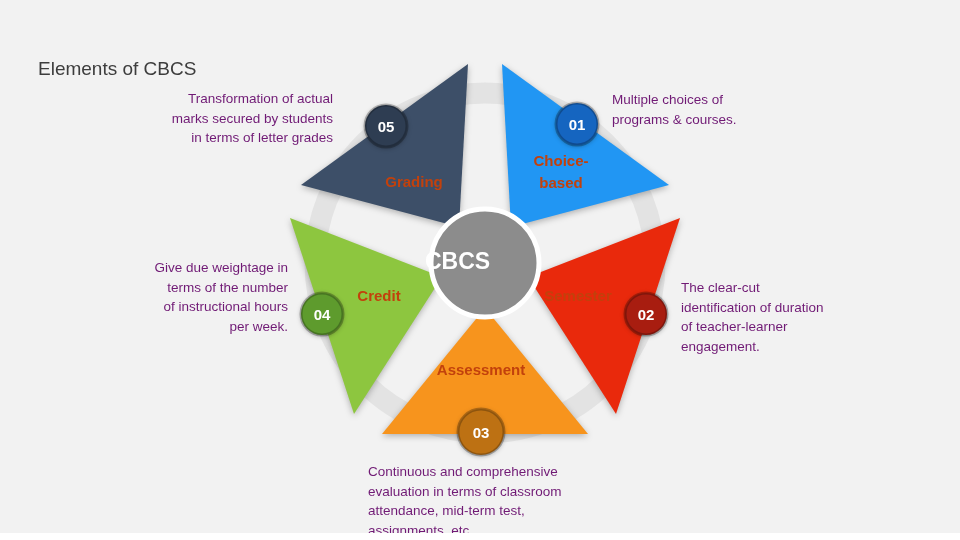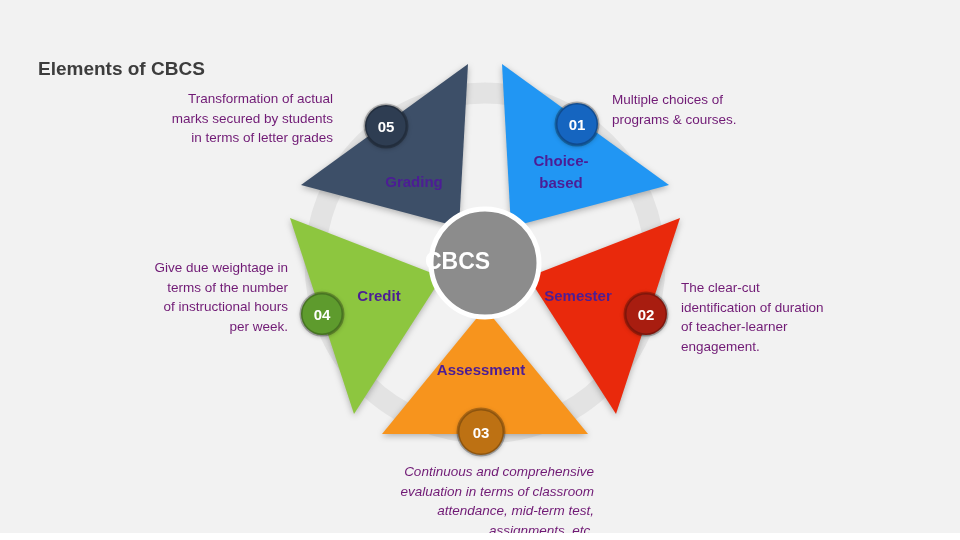--- a/index.html
+++ b/index.html
@@ -10,42 +10,42 @@
     font-family:"Liberation Sans", sans-serif;
     overflow:hidden;
   }
   .title{
     position:absolute;left:38px;top:14px;
     font-size:28px;font-weight:700;color:#3d3d3d;
     letter-spacing:0.2px;
   }
   .subtitle{
     position:absolute;left:38px;top:58px;
-    font-size:19px;font-weight:700;color:#3d3d3d;
+    font-size:19px;font-weight:400;color:#3d3d3d;
   }
   .diagram-svg{position:absolute;left:0;top:0;}
   .petal{filter:drop-shadow(0 2px 3px rgba(0,0,0,0.28));}
   .badge-circle{filter:drop-shadow(0 1px 2px rgba(0,0,0,0.3));}
   .badge-num{
     font-family:"Liberation Sans", sans-serif;
     font-size:15px;font-weight:700;fill:#ffffff;
   }
   .petal-label{
     position:absolute;text-align:center;
-    font-size:15px;font-weight:700;color:#4c1d95;line-height:1.45;
+    font-size:15px;font-weight:700;color:#c2410c;line-height:1.45;
   }
   .center-label{
     position:absolute;left:425px;top:248px;width:120px;
     text-align:left;font-size:23px;font-weight:700;color:#ffffff;
   }
   .desc{
     position:absolute;font-size:13.5px;line-height:1.45;color:#701a75;
   }
   .desc.right-align{text-align:right;}
-  .desc.center-align{text-align:right;font-style:italic;}
+  .desc.center-align{text-align:left;}
   .bottom-strip{
     position:absolute;left:0;bottom:0;width:960px;height:7px;background:#ffffff;
   }
 </style>
 </head>
 <body>
 
 <div class="slide">
 
   <div class="subtitle">Elements of CBCS</div>

